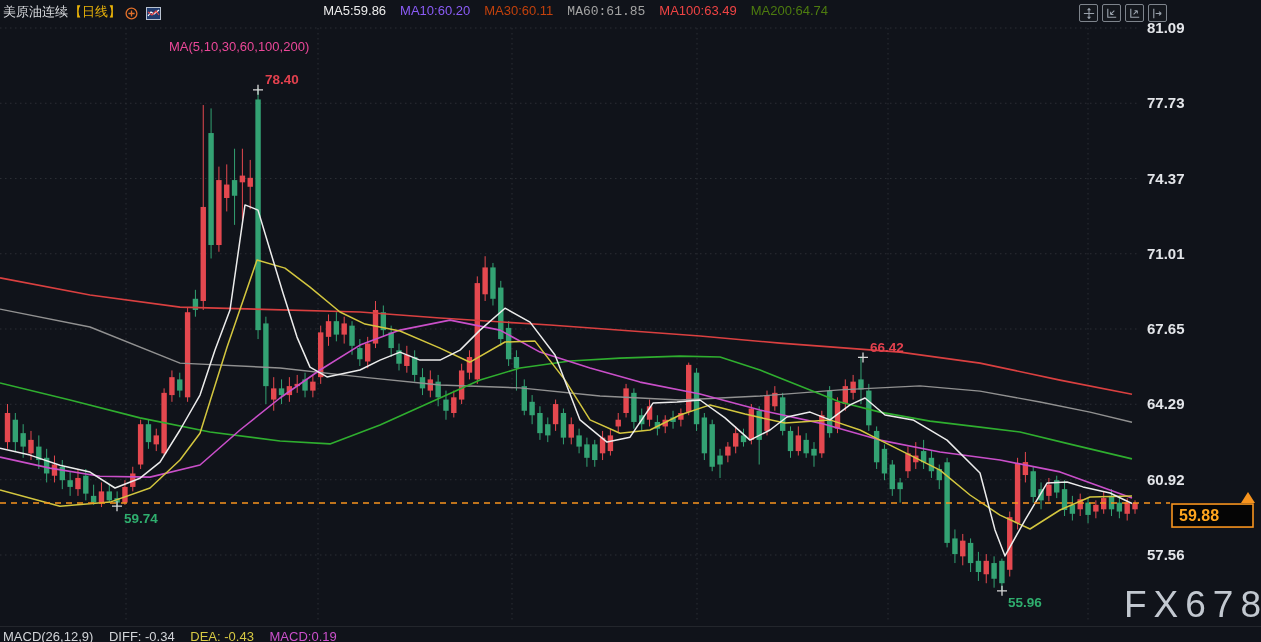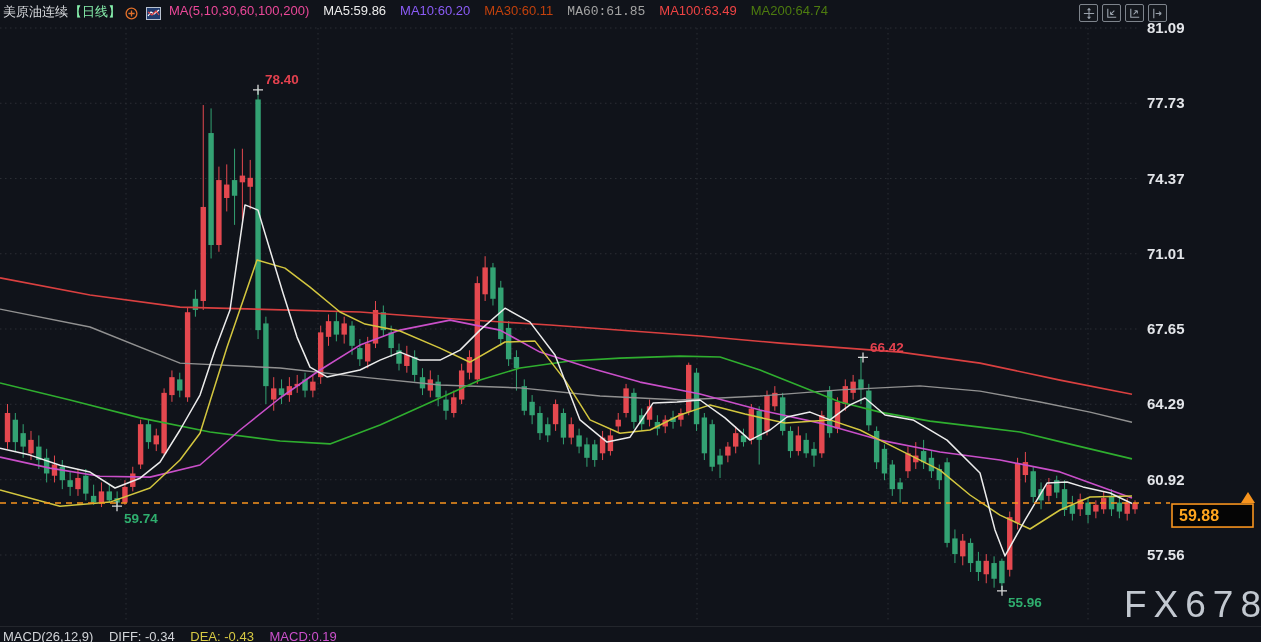--- a/index.html
+++ b/index.html
@@ -3,23 +3,23 @@
 <meta charset="utf-8">
 <style>
   html,body{margin:0;padding:0;background:#0f1116;}
   #app{position:relative;width:1261px;height:642px;background:#10131a;overflow:hidden;
        font-family:"Liberation Sans", sans-serif;-webkit-font-smoothing:antialiased;}
   #chart{position:absolute;left:0;top:0;}
   
   .hdr{position:absolute;left:3px;top:3px;height:20px;display:flex;
        font-size:13px;white-space:nowrap;z-index:5;}
   .hdr .sym{color:#dcdee2;}
-  .hdr .per{color:#86efac;margin-left:1px;}
+  .hdr .per{color:#eab308;margin-left:1px;}
   .hdr .ico{display:inline-flex;align-items:center;justify-content:center;margin:0 4px;}
-  .hdr .maset{color:#ec4899;margin-left:4px;}
+  .hdr .maset{color:#ec4899;margin-left:4px;margin-top:36px;}
   .hdr .mav span{margin-left:14px;font-weight:400;}
   
   .tools{position:absolute;right:94px;top:4px;display:flex;gap:4px;z-index:6;}
   .tbtn{width:17px;height:16px;border:1px solid #7e848c;border-radius:2px;background:#14171d;
         display:flex;align-items:center;justify-content:center;}
   
   .wm{position:absolute;left:1124px;top:584px;font-size:37px;letter-spacing:7px;
       color:#ccd2da;opacity:.95;z-index:4;}
   
   .macdrow{position:absolute;left:3px;top:629px;font-size:13px;white-space:nowrap;z-index:5;}

